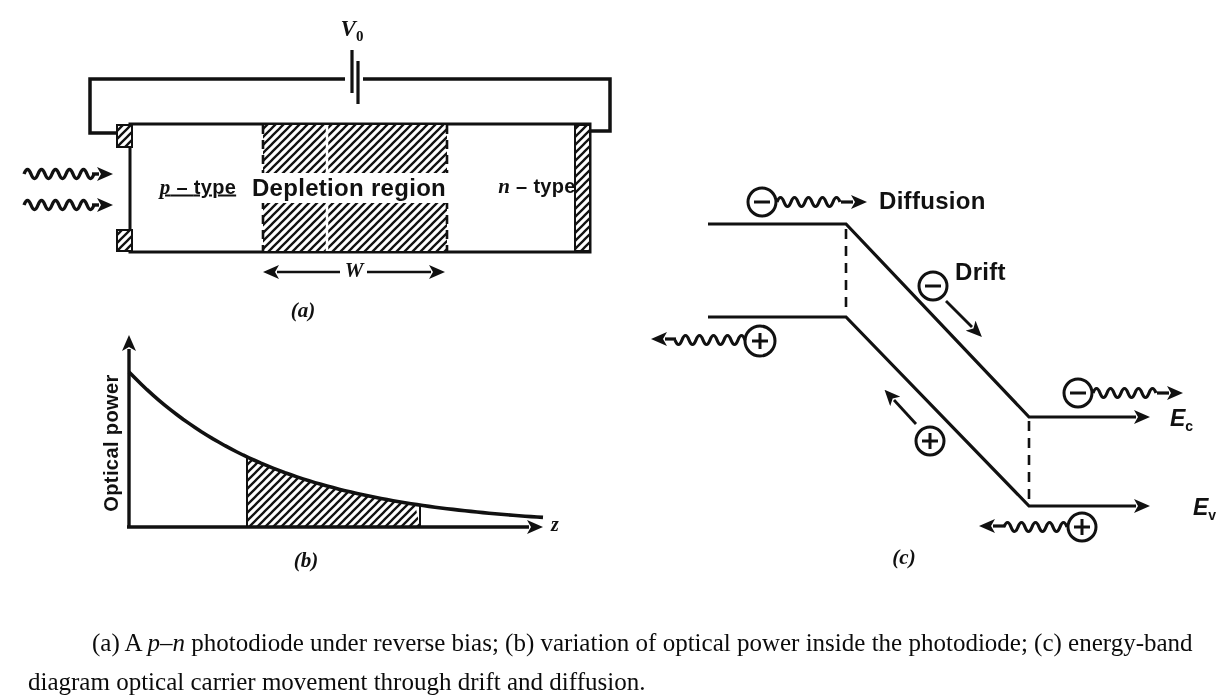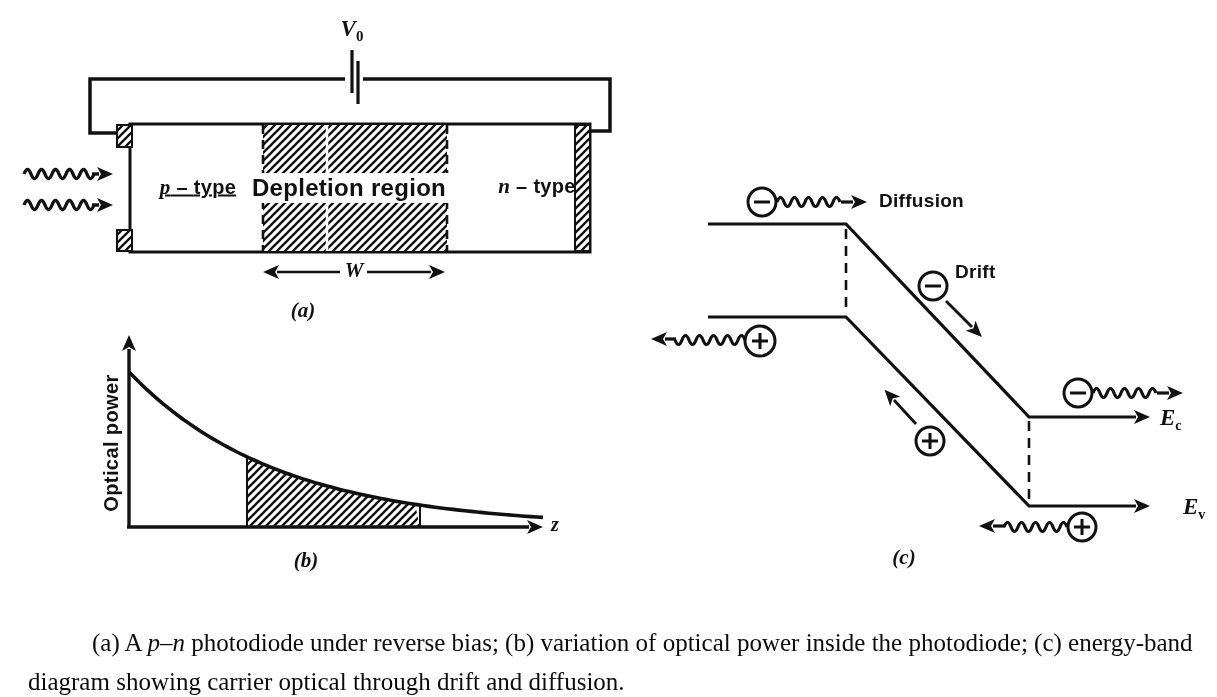--- a/index.html
+++ b/index.html
@@ -8,22 +8,22 @@
   svg{position:absolute;left:0;top:0;}
   .lbl{position:absolute;white-space:nowrap;color:#111;}
   .ctr{transform:translate(-50%,-50%);}
   .vctr{transform:translate(0,-50%);}
   .region{font-family:"Liberation Sans", sans-serif;font-size:20px;font-weight:600;letter-spacing:.3px;}
   .region .sym{font-family:"Liberation Serif", serif;font-style:italic;font-size:21px;font-weight:600;}
   .chip{background:#fff;padding:1px 4px;}
   .panel-tag{font-family:"Liberation Serif", serif;font-style:italic;font-size:21px;font-weight:600;}
   .axis-lab{font-family:"Liberation Sans", sans-serif;font-size:20px;font-weight:600;letter-spacing:.4px;}
   .vert{transform:translate(-50%,-50%) rotate(-90deg);}
-  .flow-lab{font-family:"Liberation Sans", sans-serif;font-size:19px;font-weight:600;letter-spacing:.3px;}
-  .eband{font-family:Liberation Serif, serif;font-style:italic;font-weight:700;font-size:23px;}
+  .flow-lab{font-family:"Liberation Sans", sans-serif;font-size:24px;font-weight:600;letter-spacing:.3px;}
+  .eband{font-family:Liberation Sans, sans-serif;font-style:italic;font-weight:700;font-size:23px;margin-left:10px;}
   .eband sub{font-style:normal;font-size:14px;font-weight:700;vertical-align:-5px;}
   .v0{font-family:"Liberation Serif", serif;font-style:italic;font-weight:700;font-size:23px;}
   .v0 sub{font-style:normal;font-size:15px;font-weight:700;vertical-align:-5px;}
   .wlab{font-family:"Liberation Serif", serif;font-style:italic;font-weight:700;font-size:21px;}
   .zlab{font-family:"Liberation Serif", serif;font-style:italic;font-weight:700;font-size:20px;}
   .caption{position:absolute;left:28px;top:598px;width:1178px;font-size:25px;line-height:39px;
            text-indent:64px;color:#0c0c0c;}
   .caption .it{font-style:italic;}
 </style>
 </head>
@@ -159,15 +159,15 @@
   <div class="lbl vctr flow-lab" style="left:879px;top:201px;">Diffusion</div>
 
   <div class="lbl vctr flow-lab" style="left:955px;top:272px;">Drift</div>
 
   <div class="lbl vctr eband" style="left:1160px;top:419px;"><span>E</span><sub>c</sub></div>
 
   <div class="lbl vctr eband" style="left:1183px;top:508px;"><span>E</span><sub>v</sub></div>
 
   <div class="lbl ctr panel-tag" style="left:904px;top:557px;">(c)</div>
 
-  <p class="caption"><span>(a) A </span><span class="it">p</span><span>–</span><span class="it">n</span><span> photodiode under reverse bias; (b) variation of optical power inside the photodiode; (c) energy-band diagram showing carrier optical through drift and diffusion.</span></p>
+  <p class="caption"><span>(a) A </span><span class="it">p</span><span>–</span><span class="it">n</span><span> photodiode under reverse bias; (b) variation of optical power inside the photodiode; (c) energy-band diagram optical carrier movement through drift and diffusion.</span></p>
 
 </div>
 
 </body></html>

